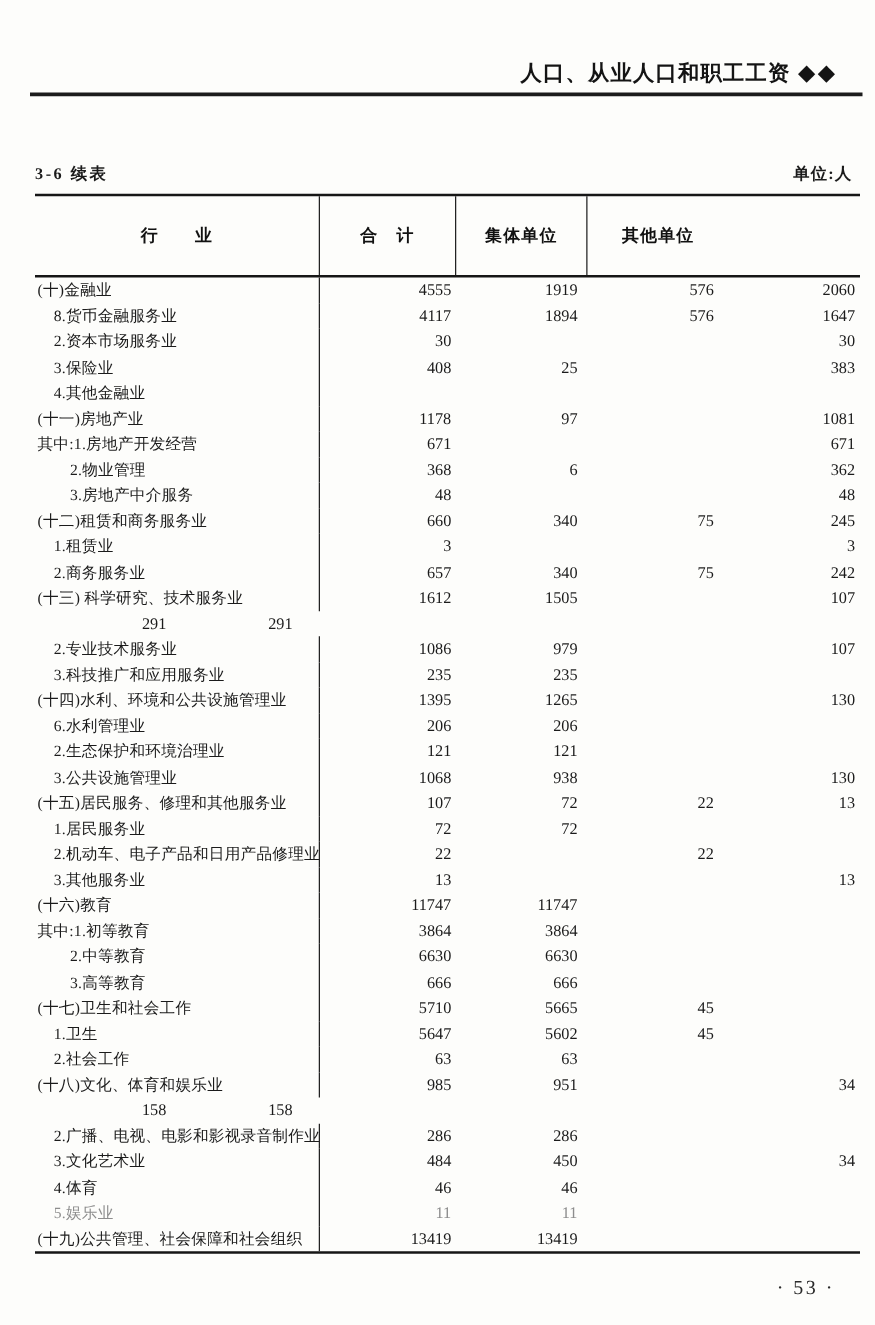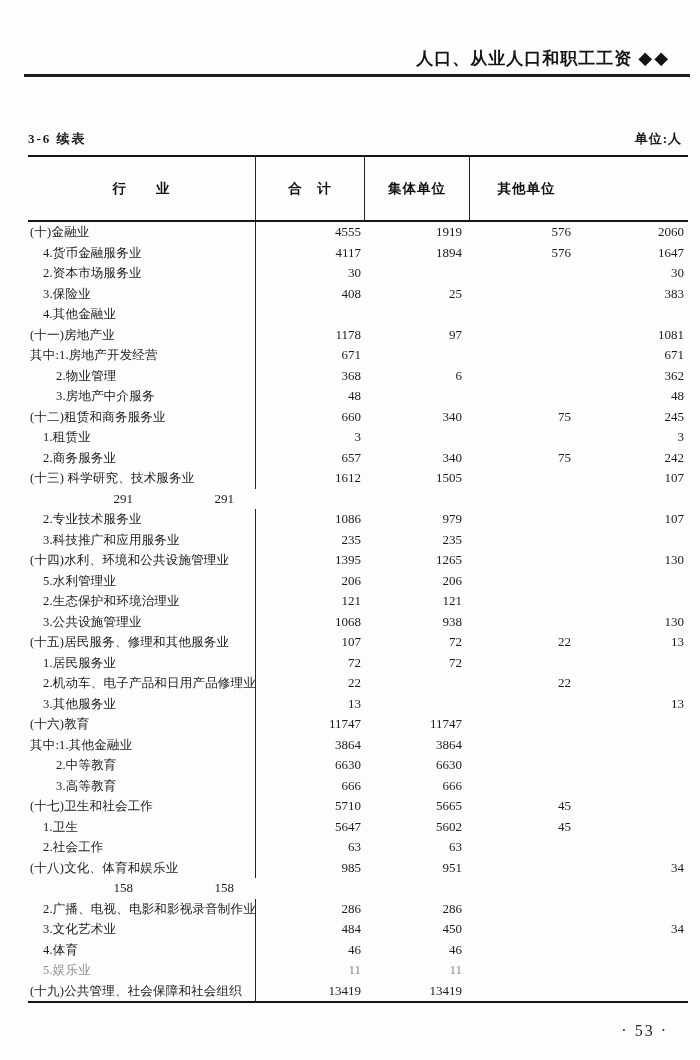--- a/index.html
+++ b/index.html
@@ -102,21 +102,21 @@
     </div>
     <div class="tbody">
         <div class="tr">
           <div class="td name c1 ind0">(十)金融业</div>
           <div class="td num c2">4555</div>
           <div class="td num c3">1919</div>
           <div class="td num c4">576</div>
           <div class="td num c5">2060</div>
         </div>
         <div class="tr">
-          <div class="td name c1 ind1">4.货币金融服务业</div>
+          <div class="td name c1 ind1">8.货币金融服务业</div>
           <div class="td num c2">4117</div>
           <div class="td num c3">1894</div>
           <div class="td num c4">576</div>
           <div class="td num c5">1647</div>
         </div>
         <div class="tr">
           <div class="td name c1 ind1">2.资本市场服务业</div>
           <div class="td num c2">30</div>
           <div class="td num c3"></div>
           <div class="td num c4"></div>
@@ -213,21 +213,21 @@
           <div class="td num c5"></div>
         </div>
         <div class="tr">
           <div class="td name c1 ind0">(十四)水利、环境和公共设施管理业</div>
           <div class="td num c2">1395</div>
           <div class="td num c3">1265</div>
           <div class="td num c4"></div>
           <div class="td num c5">130</div>
         </div>
         <div class="tr">
-          <div class="td name c1 ind1">5.水利管理业</div>
+          <div class="td name c1 ind1">6.水利管理业</div>
           <div class="td num c2">206</div>
           <div class="td num c3">206</div>
           <div class="td num c4"></div>
           <div class="td num c5"></div>
         </div>
         <div class="tr">
           <div class="td name c1 ind1">2.生态保护和环境治理业</div>
           <div class="td num c2">121</div>
           <div class="td num c3">121</div>
           <div class="td num c4"></div>
@@ -269,21 +269,21 @@
           <div class="td num c5">13</div>
         </div>
         <div class="tr">
           <div class="td name c1 ind0">(十六)教育</div>
           <div class="td num c2">11747</div>
           <div class="td num c3">11747</div>
           <div class="td num c4"></div>
           <div class="td num c5"></div>
         </div>
         <div class="tr">
-          <div class="td name c1 ind0">其中:1.其他金融业</div>
+          <div class="td name c1 ind0">其中:1.初等教育</div>
           <div class="td num c2">3864</div>
           <div class="td num c3">3864</div>
           <div class="td num c4"></div>
           <div class="td num c5"></div>
         </div>
         <div class="tr">
           <div class="td name c1 ind2">2.中等教育</div>
           <div class="td num c2">6630</div>
           <div class="td num c3">6630</div>
           <div class="td num c4"></div>

